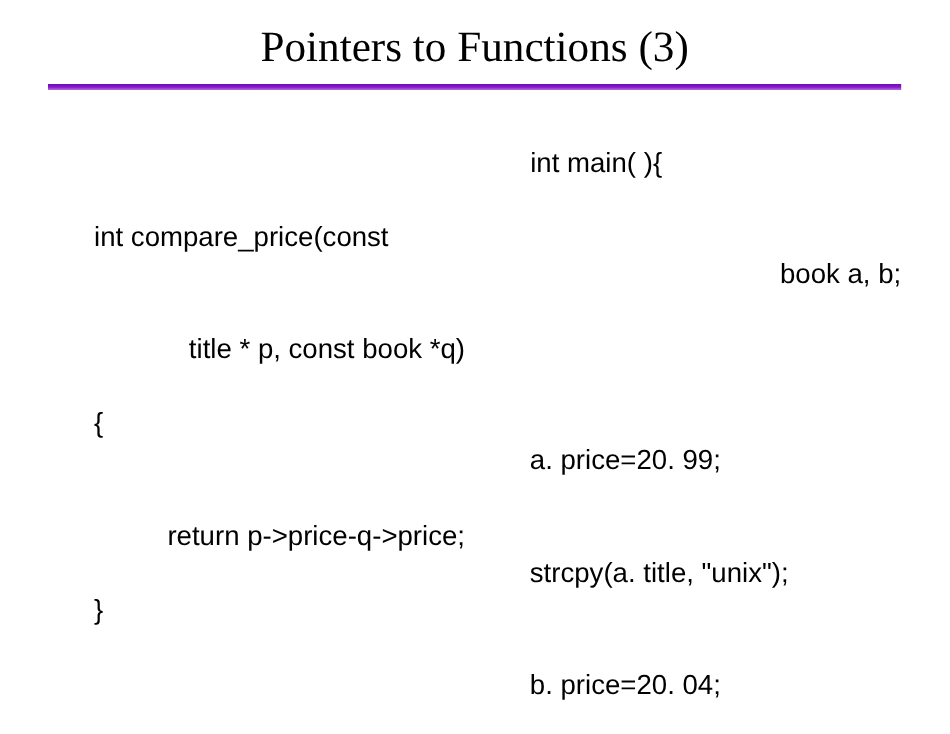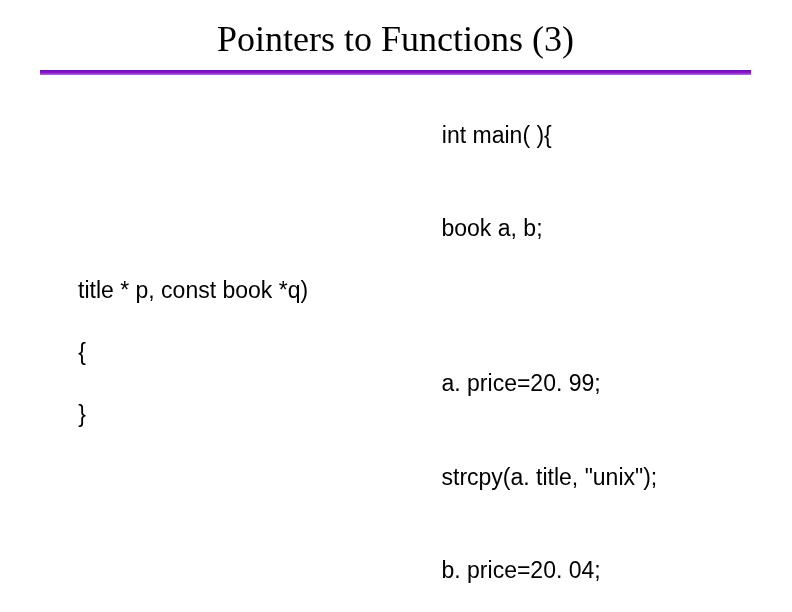--- a/index.html
+++ b/index.html
@@ -40,37 +40,38 @@
   .col {
     flex: 1 1 50%;
     white-space: pre-wrap;
   }
   .col-left {
     padding-right: 10px;
   }
   .col-right {
     padding-left: 6px;
   }
-  .ind1 { padding-left: 38px; display: block; }
+  .ind1 { padding-left: 38px; display: block; text-align: right; }
   .ind2 { padding-left: 38px; display: block; }
 </style>
 </head>
 <body>
 
 <div class="slide">
   <h1 class="title">Pointers to Functions (3)</h1>
   <div class="rule"></div>
 
   <div class="content">
 
     <div class="col col-left">
       <br>
-      <br>
+      <span>int compare_price(const</span><br>
       <span class="ind1">title * p, const book *q)</span>
       <span>{</span><br>
+      <span class="ind1">return p-&gt;price-q-&gt;price;</span>
       <span>}</span><br>
       <br>
       
       <br>
       
       
       
     </div>
 
     <div class="col col-right">

